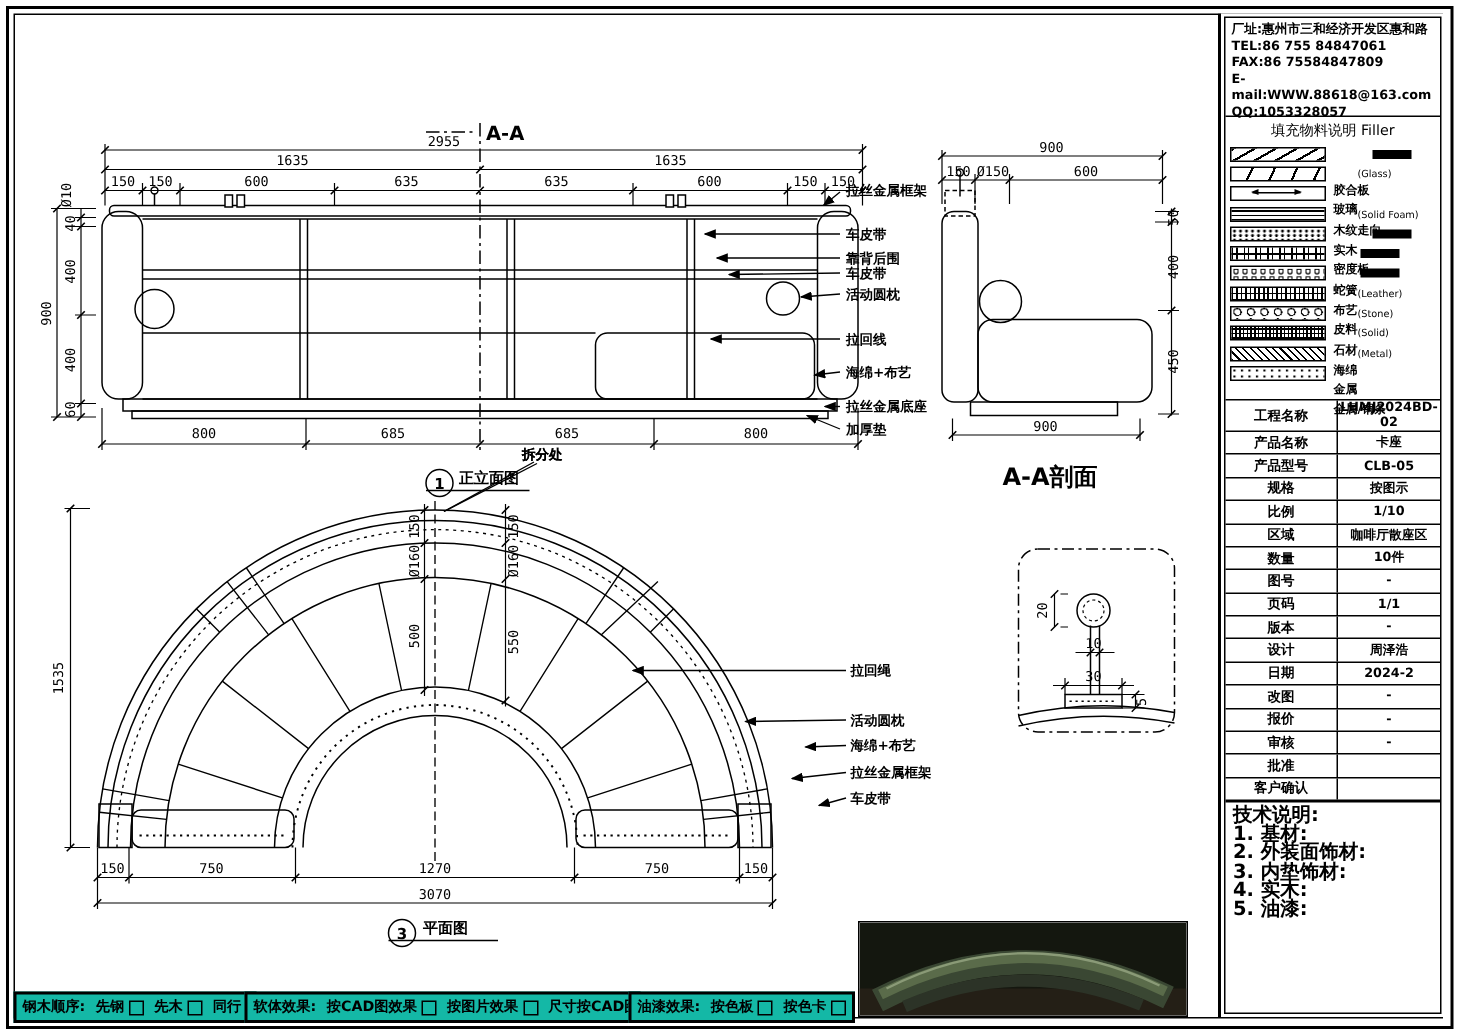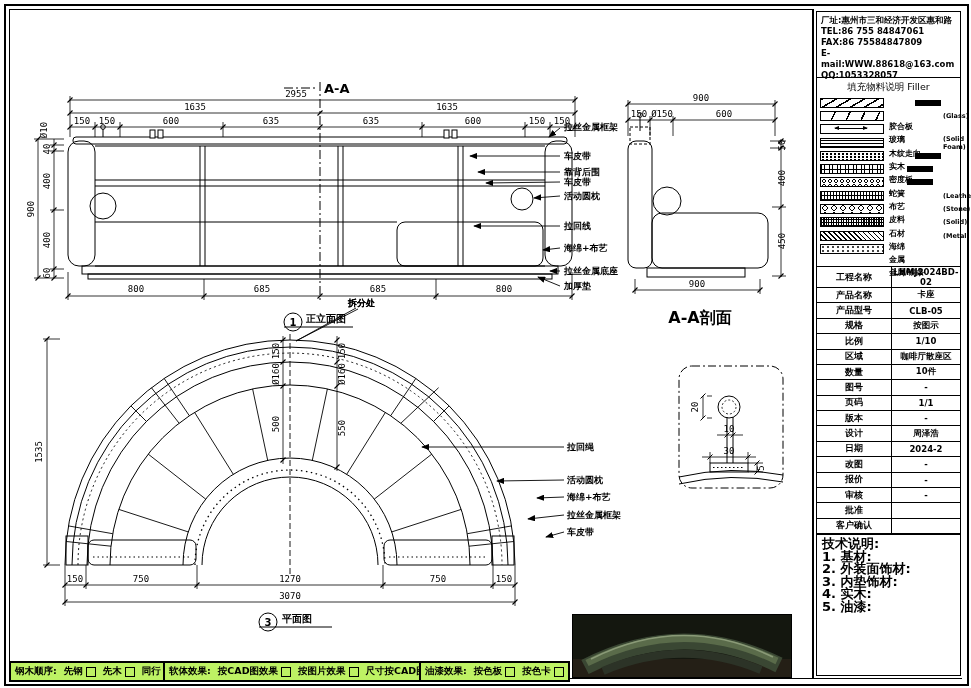--- a/index.html
+++ b/index.html
@@ -18,21 +18,21 @@
   .tm{position:absolute;right:8px;top:8px;font-size:8px;font-weight:bold;}
   .crest{position:absolute;left:24px;top:4px;}
   .company-cn{position:absolute;left:0;right:0;top:48px;text-align:center;font-size:10.5px;font-weight:bold;letter-spacing:0.5px;}
   .company-en{position:absolute;left:0;right:0;top:63px;text-align:center;font-size:8.5px;font-weight:bold;}
   .sec-contact{height:59px;padding:3px 4px;font-size:8.5px;font-weight:bold;line-height:11px;}
   .sec-legend{height:184px;padding:2px 3px;}
   .legend-title{font-size:9.5px;font-weight:normal;text-align:center;margin:1px 0 2px 0;}
   .lrow{display:flex;align-items:center;height:13.3px;}
   .sw{width:62px;height:8px;border:1px solid #000;margin-right:5px;flex:none;background:#fff;}
   .ltxt{font-size:8px;font-weight:bold;white-space:nowrap;margin-top:48px;}
-  .lsuf{font-size:6.5px;font-weight:bold;margin-left:38px;}
+  .lsuf{font-size:6.5px;font-weight:normal;}
   .bar{display:inline-block;width:26px;height:6px;background:#000;margin-left:2px;vertical-align:middle;}
   
   .p1{background:repeating-linear-gradient(150deg,#000 0 1.5px,transparent 1.5px 7px);}
   .p2{background:repeating-linear-gradient(115deg,transparent 0 12px,#000 12px 13.5px);}
   .p3{background:#fff;position:relative;}
   .p3 .arrow{position:absolute;left:14px;top:3px;width:32px;height:1px;background:#000;}
   .p3 .arrow:before,.p3 .arrow:after{content:"";position:absolute;top:-2px;border-top:2.5px solid transparent;border-bottom:2.5px solid transparent;}
   .p3 .arrow:before{left:-1px;border-right:5px solid #000;}
   .p3 .arrow:after{right:-1px;border-left:5px solid #000;}
   .p4{background:repeating-linear-gradient(0deg,#000 0 1px,transparent 1px 3px),repeating-linear-gradient(90deg,transparent 0 6px,#fff 6px 8px);}
@@ -46,21 +46,21 @@
   .p12{background:repeating-radial-gradient(circle at 2px 2px,#000 0 .6px,transparent 1px 100%);background-size:5px 4px;}
   
   .sec-table{height:267px;display:flex;flex-direction:column;}
   .trow{display:flex;flex:1;border-bottom:1px solid #000;align-items:center;}
   .trow:last-child{border-bottom:1px solid #000;}
   .tl{width:74px;border-right:1px solid #000;text-align:right;font-size:9px;font-weight:bold;align-self:stretch;display:flex;align-items:center;justify-content:center;}
   .tv{flex:1;text-align:center;font-size:8.5px;font-weight:bold;}
   .sec-tech{flex:1;border-bottom:none;padding:3px 5px;font-size:13px;font-weight:bold;line-height:12.5px;}
 
   
-  .bbox{top:661px;height:17px;border:2px solid #000;background:#bef264;display:flex;align-items:center;font-size:9.5px;font-weight:bold;padding:0 4px;white-space:nowrap;}
+  .bbox{top:661px;height:17px;border:2px solid #000;background:#14b8a6;display:flex;align-items:center;font-size:9.5px;font-weight:bold;padding:0 4px;white-space:nowrap;}
   .bb-opt{margin-left:7px;display:inline-flex;align-items:center;}
   .cb{display:inline-block;width:8px;height:8px;border:1.5px solid #000;margin-left:3px;}
 
   
   .photo{left:572px;top:614px;width:218px;height:62px;border:1px solid #000;overflow:hidden;}
 
   svg text{fill:#000;}
   .t-dim{font-family:"DejaVu Sans Mono",monospace;font-size:9px;}
   .t-call{font-family:"DejaVu Sans",sans-serif;font-size:9px;font-weight:bold;}
   .t-mark{font-family:"DejaVu Sans",sans-serif;font-size:10px;font-weight:bold;}

